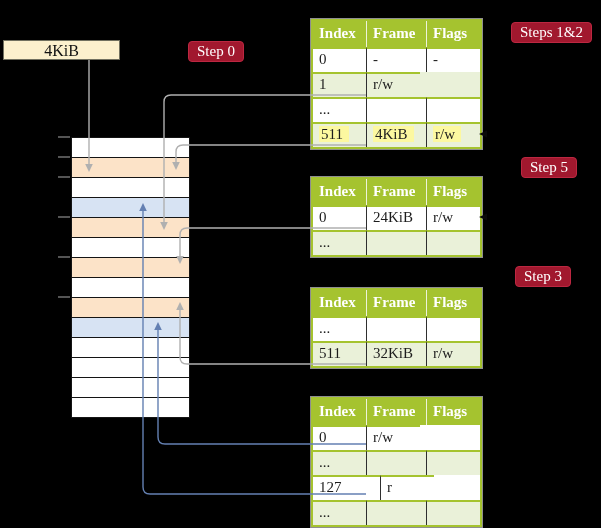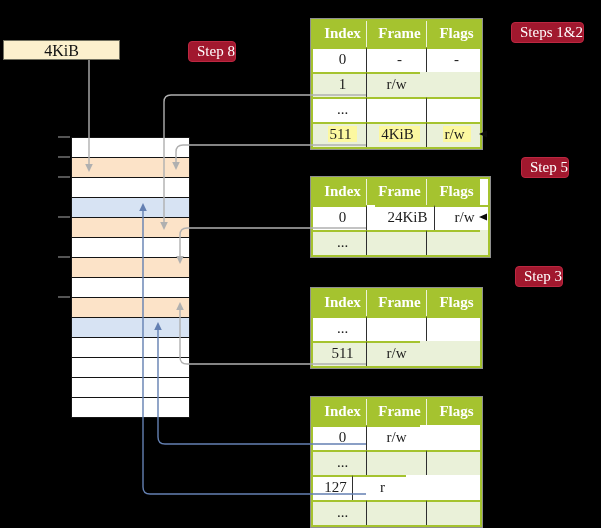--- a/index.html
+++ b/index.html
@@ -8,48 +8,48 @@
     background:#000;
     font-family:"Liberation Serif","DejaVu Serif",serif;
   }
   #diagram{position:absolute;left:0;top:0;width:601px;height:528px;}
   .frame-box{
     position:absolute;left:3px;top:40px;width:117px;height:20px;
     box-sizing:border-box;text-align:center;font-size:16px;line-height:19px;
     color:#111;z-index:4;
   }
   .step-label{
-    position:absolute;font-size:15px;line-height:16px;padding:1px 0 2px 8px;
+    position:absolute;font-size:15px;line-height:16px;padding:1px 8px 2px 8px;
     border-radius:4px;z-index:4;white-space:nowrap;
   }
   .mem-cell{
     position:absolute;width:119px;height:21px;box-sizing:border-box;
     border:1px solid #141414;z-index:1;
   }
   .pt{
     position:absolute;z-index:2;background:#fff;
   }
-  .pt-row{display:flex;text-align:center;}
+  .pt-row{display:flex;}
   .pt-cell{
     box-sizing:border-box;overflow:hidden;white-space:nowrap;
     font-size:15px;color:#1c1c1c;padding:2px 0 0 6px;height:25px;
   }
   .pt-cell.hdr{
     font-weight:bold;color:#fff;font-size:15px;height:26px;padding-top:4px;
   }
   #overlay{position:absolute;left:0;top:0;z-index:3;pointer-events:none;}
   .hl{padding:0 6px 0 2px;}
 </style>
 </head>
 <body style="background: rgb(0, 0, 0);">
 
 <div id="diagram">
   <div class="frame-box" style="background: rgb(251, 240, 205); border: 1px solid rgb(112, 112, 95);">4KiB</div>
 
-<div class="step-label" style="left: 188px; top: 41px; background: rgb(161, 24, 46); color: rgb(255, 255, 255); border: 1px solid rgb(188, 39, 65);">Step 8</div>
+<div class="step-label" style="left: 188px; top: 41px; background: rgb(161, 24, 46); color: rgb(255, 255, 255); border: 1px solid rgb(188, 39, 65);">Step 0</div>
     <div class="step-label" style="left: 511px; top: 22px; background: rgb(161, 24, 46); color: rgb(255, 255, 255); border: 1px solid rgb(188, 39, 65);">Steps 1&amp;2</div>
     <div class="step-label" style="left: 521px; top: 157px; background: rgb(161, 24, 46); color: rgb(255, 255, 255); border: 1px solid rgb(188, 39, 65);">Step 5</div>
     <div class="step-label" style="left: 515px; top: 266px; background: rgb(161, 24, 46); color: rgb(255, 255, 255); border: 1px solid rgb(188, 39, 65);">Step 3</div>
     <div class="mem-cell" style="left: 71px; top: 137px; background: rgb(255, 255, 255);"></div>
     <div class="mem-cell" style="left: 71px; top: 157px; background: rgb(252, 227, 200);"></div>
     <div class="mem-cell" style="left: 71px; top: 177px; background: rgb(255, 255, 255);"></div>
     <div class="mem-cell" style="left: 71px; top: 197px; background: rgb(215, 227, 243);"></div>
     <div class="mem-cell" style="left: 71px; top: 217px; background: rgb(252, 227, 200);"></div>
     <div class="mem-cell" style="left: 71px; top: 237px; background: rgb(255, 255, 255);"></div>
     <div class="mem-cell" style="left: 71px; top: 257px; background: rgb(252, 227, 200);"></div>
@@ -87,21 +87,21 @@
       </div>
     </div>
     <div class="pt" style="left: 311px; top: 177px; border: 2px solid rgb(165, 195, 47); box-shadow: rgb(143, 143, 143) 0px 0px 0px 1px;">
       <div class="pt-row">
         <div class="pt-cell hdr" style="width: 54px; height: 26px; background: rgb(165, 195, 47); border-right: 1px solid rgb(237, 243, 218);">Index</div>
         <div class="pt-cell hdr" style="width: 60px; height: 26px; background: rgb(165, 195, 47); border-right: 1px solid rgb(237, 243, 218);">Frame</div>
         <div class="pt-cell hdr" style="width: 53px; height: 26px; background: rgb(165, 195, 47);">Flags</div>
       </div>
       <div class="pt-row" style="background: rgb(255, 255, 255);">
         <div class="pt-cell" style="width: 54px; border-top: 2px solid rgb(165, 195, 47); border-right: 1px solid rgb(47, 47, 47);"><span>0</span></div>
-        <div class="pt-cell" style="width: 60px; border-top: 2px solid rgb(165, 195, 47); border-right: 1px solid rgb(47, 47, 47); margin-left: 8px;"><span>24KiB</span></div>
+        <div class="pt-cell" style="width: 60px; border-top: 2px solid rgb(165, 195, 47); border-right: 1px solid rgb(47, 47, 47);"><span>24KiB</span></div>
         <div class="pt-cell" style="width: 53px; border-top: 2px solid rgb(165, 195, 47);"><span>r/w</span></div>
       </div>
       <div class="pt-row" style="background: rgb(234, 241, 217);">
         <div class="pt-cell" style="width: 54px; border-top: 2px solid rgb(165, 195, 47); border-right: 1px solid rgb(47, 47, 47);"><span>...</span></div>
         <div class="pt-cell" style="width: 60px; border-top: 2px solid rgb(165, 195, 47); border-right: 1px solid rgb(47, 47, 47);"></div>
         <div class="pt-cell" style="width: 53px; border-top: 2px solid rgb(165, 195, 47);"></div>
       </div>
     </div>
     <div class="pt" style="left: 311px; top: 288px; border: 2px solid rgb(165, 195, 47); box-shadow: rgb(143, 143, 143) 0px 0px 0px 1px;">
       <div class="pt-row">
@@ -109,40 +109,41 @@
         <div class="pt-cell hdr" style="width: 60px; height: 26px; background: rgb(165, 195, 47); border-right: 1px solid rgb(237, 243, 218);">Frame</div>
         <div class="pt-cell hdr" style="width: 53px; height: 26px; background: rgb(165, 195, 47);">Flags</div>
       </div>
       <div class="pt-row" style="background: rgb(255, 255, 255);">
         <div class="pt-cell" style="width: 54px; border-top: 2px solid rgb(165, 195, 47); border-right: 1px solid rgb(47, 47, 47);"><span>...</span></div>
         <div class="pt-cell" style="width: 60px; border-top: 2px solid rgb(165, 195, 47); border-right: 1px solid rgb(47, 47, 47);"></div>
         <div class="pt-cell" style="width: 53px; border-top: 2px solid rgb(165, 195, 47);"></div>
       </div>
       <div class="pt-row" style="background: rgb(234, 241, 217);">
         <div class="pt-cell" style="width: 54px; border-top: 2px solid rgb(165, 195, 47); border-right: 1px solid rgb(47, 47, 47);"><span>511</span></div>
+        <div class="pt-cell" style="width: 60px; border-top: 2px solid rgb(165, 195, 47); border-right: 1px solid rgb(47, 47, 47);"><span>32KiB</span></div>
         <div class="pt-cell" style="width: 53px; border-top: 2px solid rgb(165, 195, 47);"><span>r/w</span></div>
       </div>
     </div>
     <div class="pt" style="left: 311px; top: 397px; border: 2px solid rgb(165, 195, 47); box-shadow: rgb(143, 143, 143) 0px 0px 0px 1px;">
       <div class="pt-row">
         <div class="pt-cell hdr" style="width: 54px; height: 26px; background: rgb(165, 195, 47); border-right: 1px solid rgb(237, 243, 218);">Index</div>
         <div class="pt-cell hdr" style="width: 60px; height: 26px; background: rgb(165, 195, 47); border-right: 1px solid rgb(237, 243, 218);">Frame</div>
         <div class="pt-cell hdr" style="width: 53px; height: 26px; background: rgb(165, 195, 47);">Flags</div>
       </div>
       <div class="pt-row" style="background: rgb(255, 255, 255);">
         <div class="pt-cell" style="width: 54px; border-top: 2px solid rgb(165, 195, 47); border-right: 1px solid rgb(47, 47, 47);"><span>0</span></div>
         <div class="pt-cell" style="width: 53px; border-top: 2px solid rgb(165, 195, 47);"><span>r/w</span></div>
       </div>
       <div class="pt-row" style="background: rgb(234, 241, 217);">
         <div class="pt-cell" style="width: 54px; border-top: 2px solid rgb(165, 195, 47); border-right: 1px solid rgb(47, 47, 47);"><span>...</span></div>
         <div class="pt-cell" style="width: 60px; border-top: 2px solid rgb(165, 195, 47); border-right: 1px solid rgb(47, 47, 47);"></div>
         <div class="pt-cell" style="width: 53px; border-top: 2px solid rgb(165, 195, 47);"></div>
       </div>
       <div class="pt-row" style="background: rgb(255, 255, 255);">
-        <div class="pt-cell" style="width: 40px; border-top: 2px solid rgb(165, 195, 47); border-right: 1px solid rgb(47, 47, 47);"><span>127</span></div>
+        <div class="pt-cell" style="width: 68px; border-top: 2px solid rgb(165, 195, 47); border-right: 1px solid rgb(47, 47, 47);"><span>127</span></div>
         <div class="pt-cell" style="width: 53px; border-top: 2px solid rgb(165, 195, 47);"><span>r</span></div>
       </div>
       <div class="pt-row" style="background: rgb(234, 241, 217);">
         <div class="pt-cell" style="width: 54px; border-top: 2px solid rgb(165, 195, 47); border-right: 1px solid rgb(47, 47, 47);"><span>...</span></div>
         <div class="pt-cell" style="width: 60px; border-top: 2px solid rgb(165, 195, 47); border-right: 1px solid rgb(47, 47, 47);"></div>
         <div class="pt-cell" style="width: 53px; border-top: 2px solid rgb(165, 195, 47);"></div>
       </div>
     </div>
     <svg width="601" height="528" id="overlay">
       <line x1="58" x2="70" y1="137" y2="137" stroke="#8c8c8c" stroke-width="1.2"></line>

